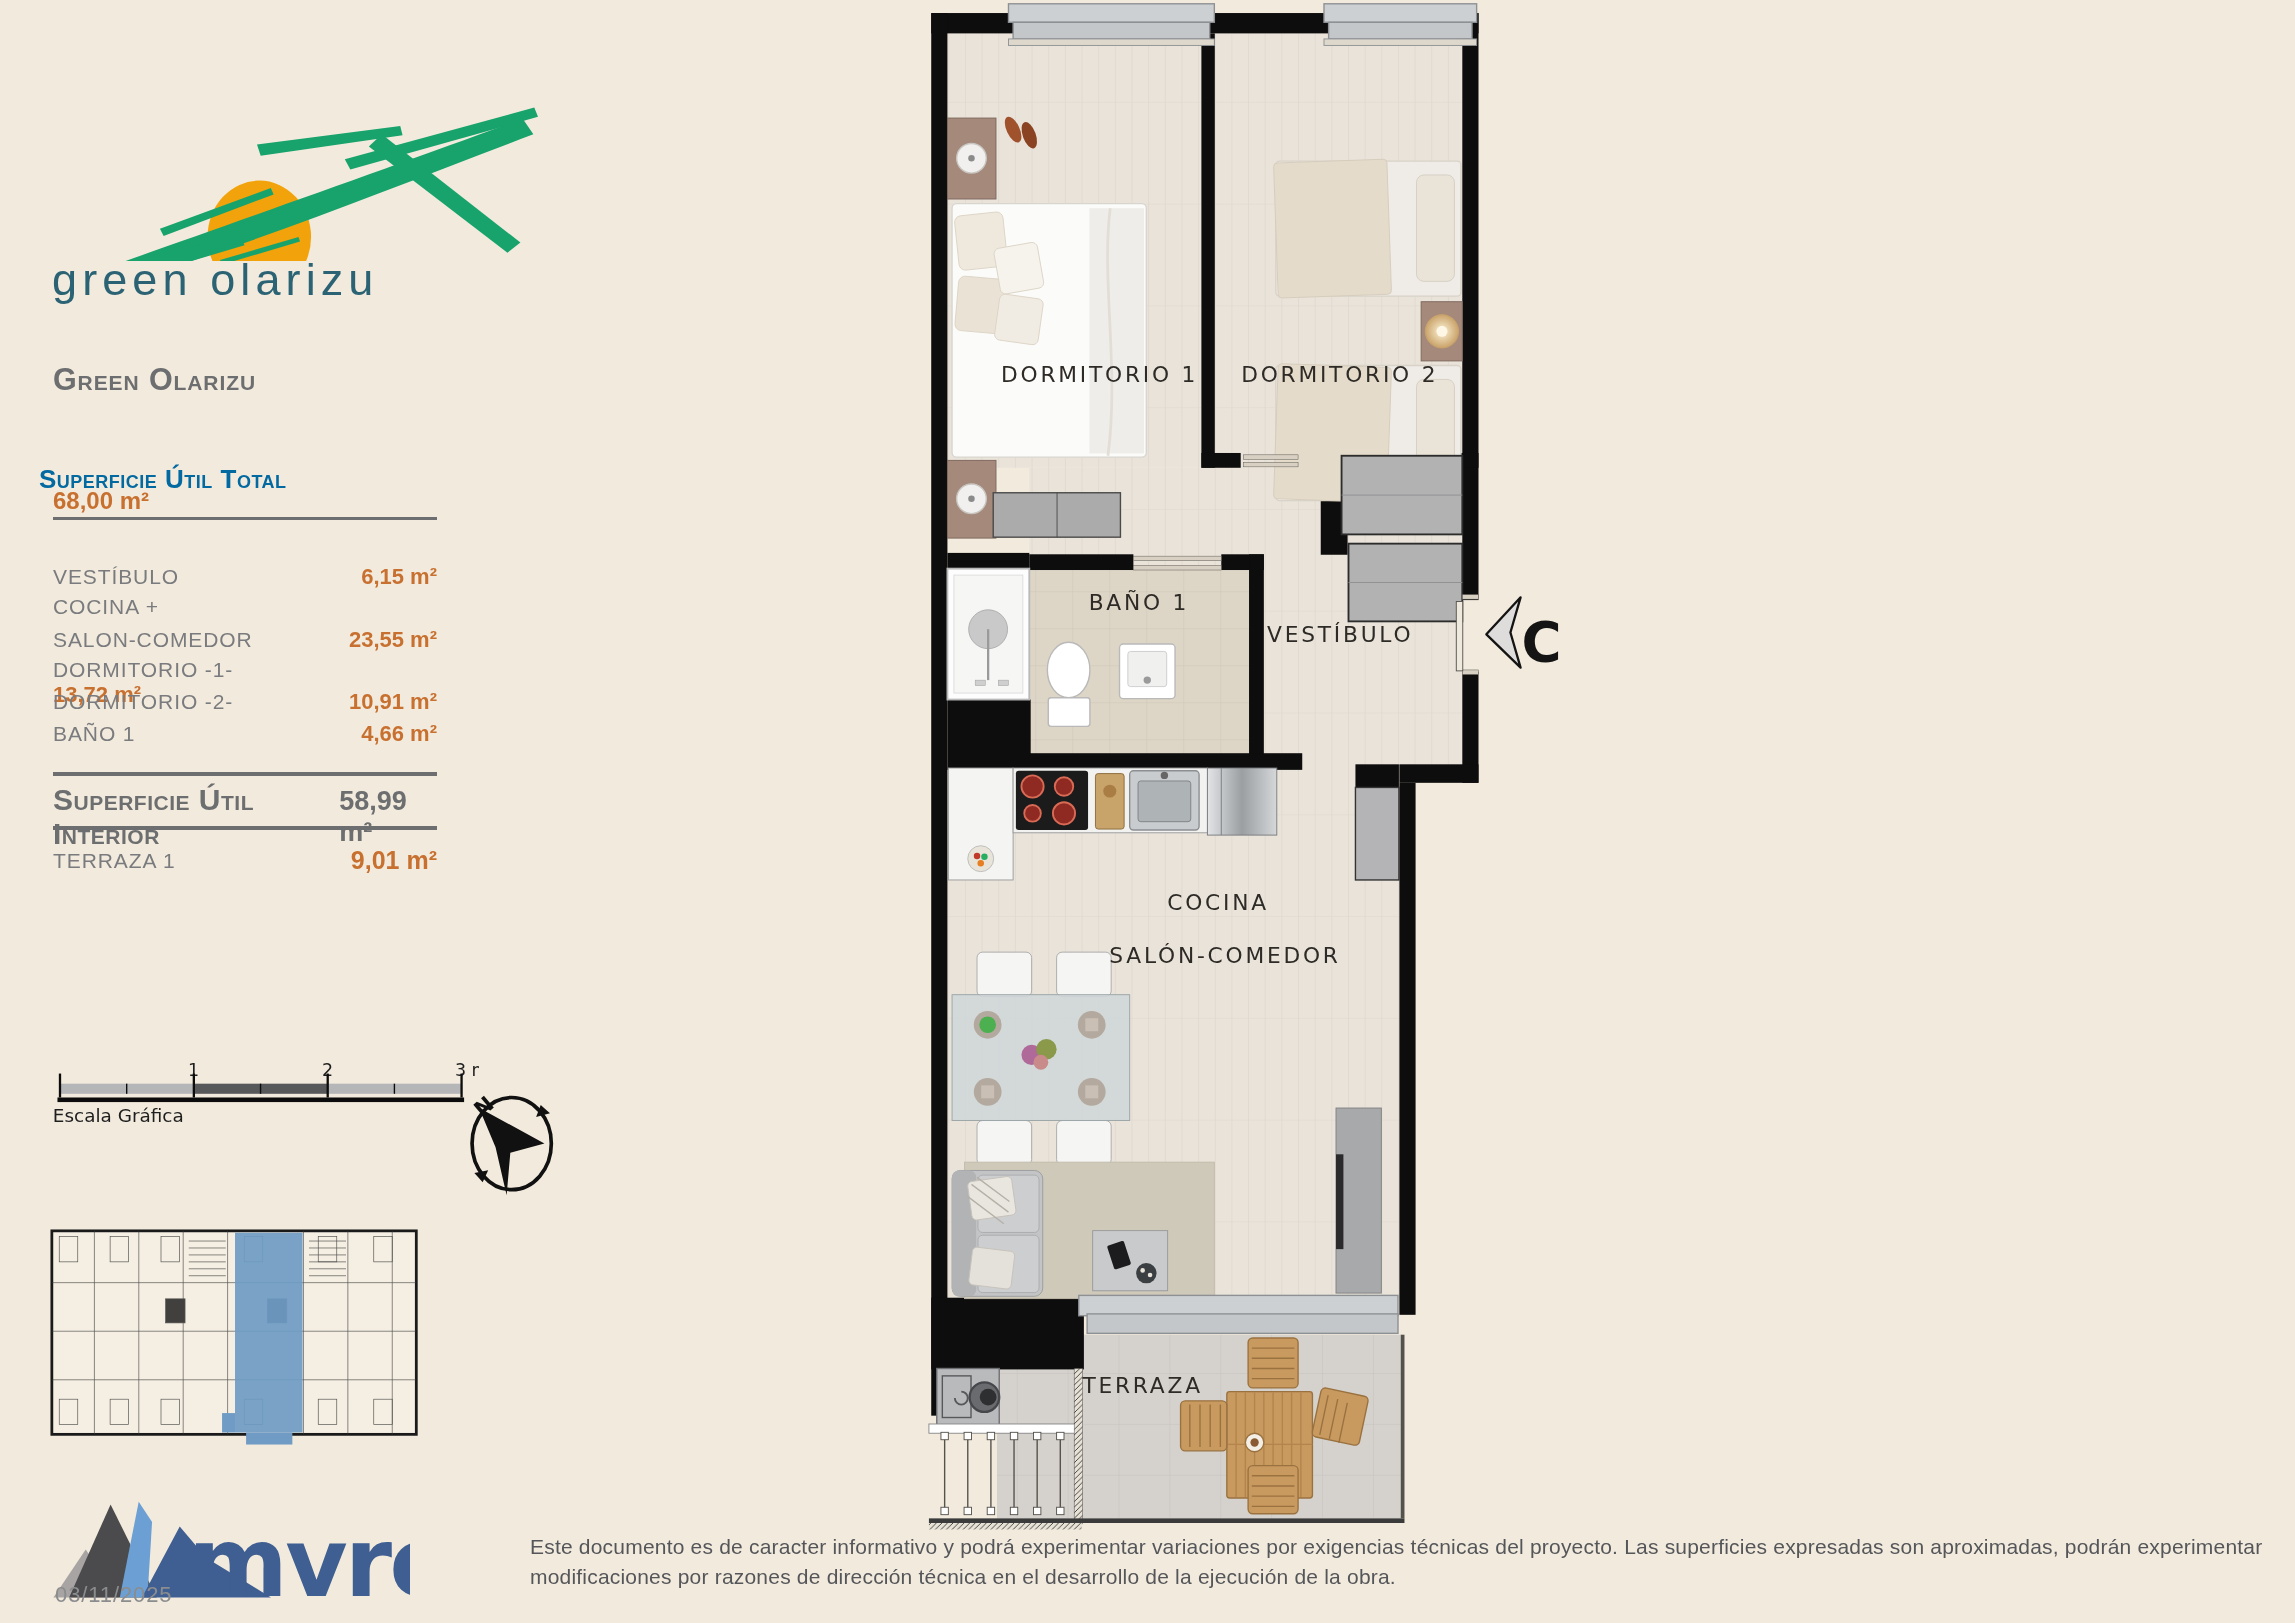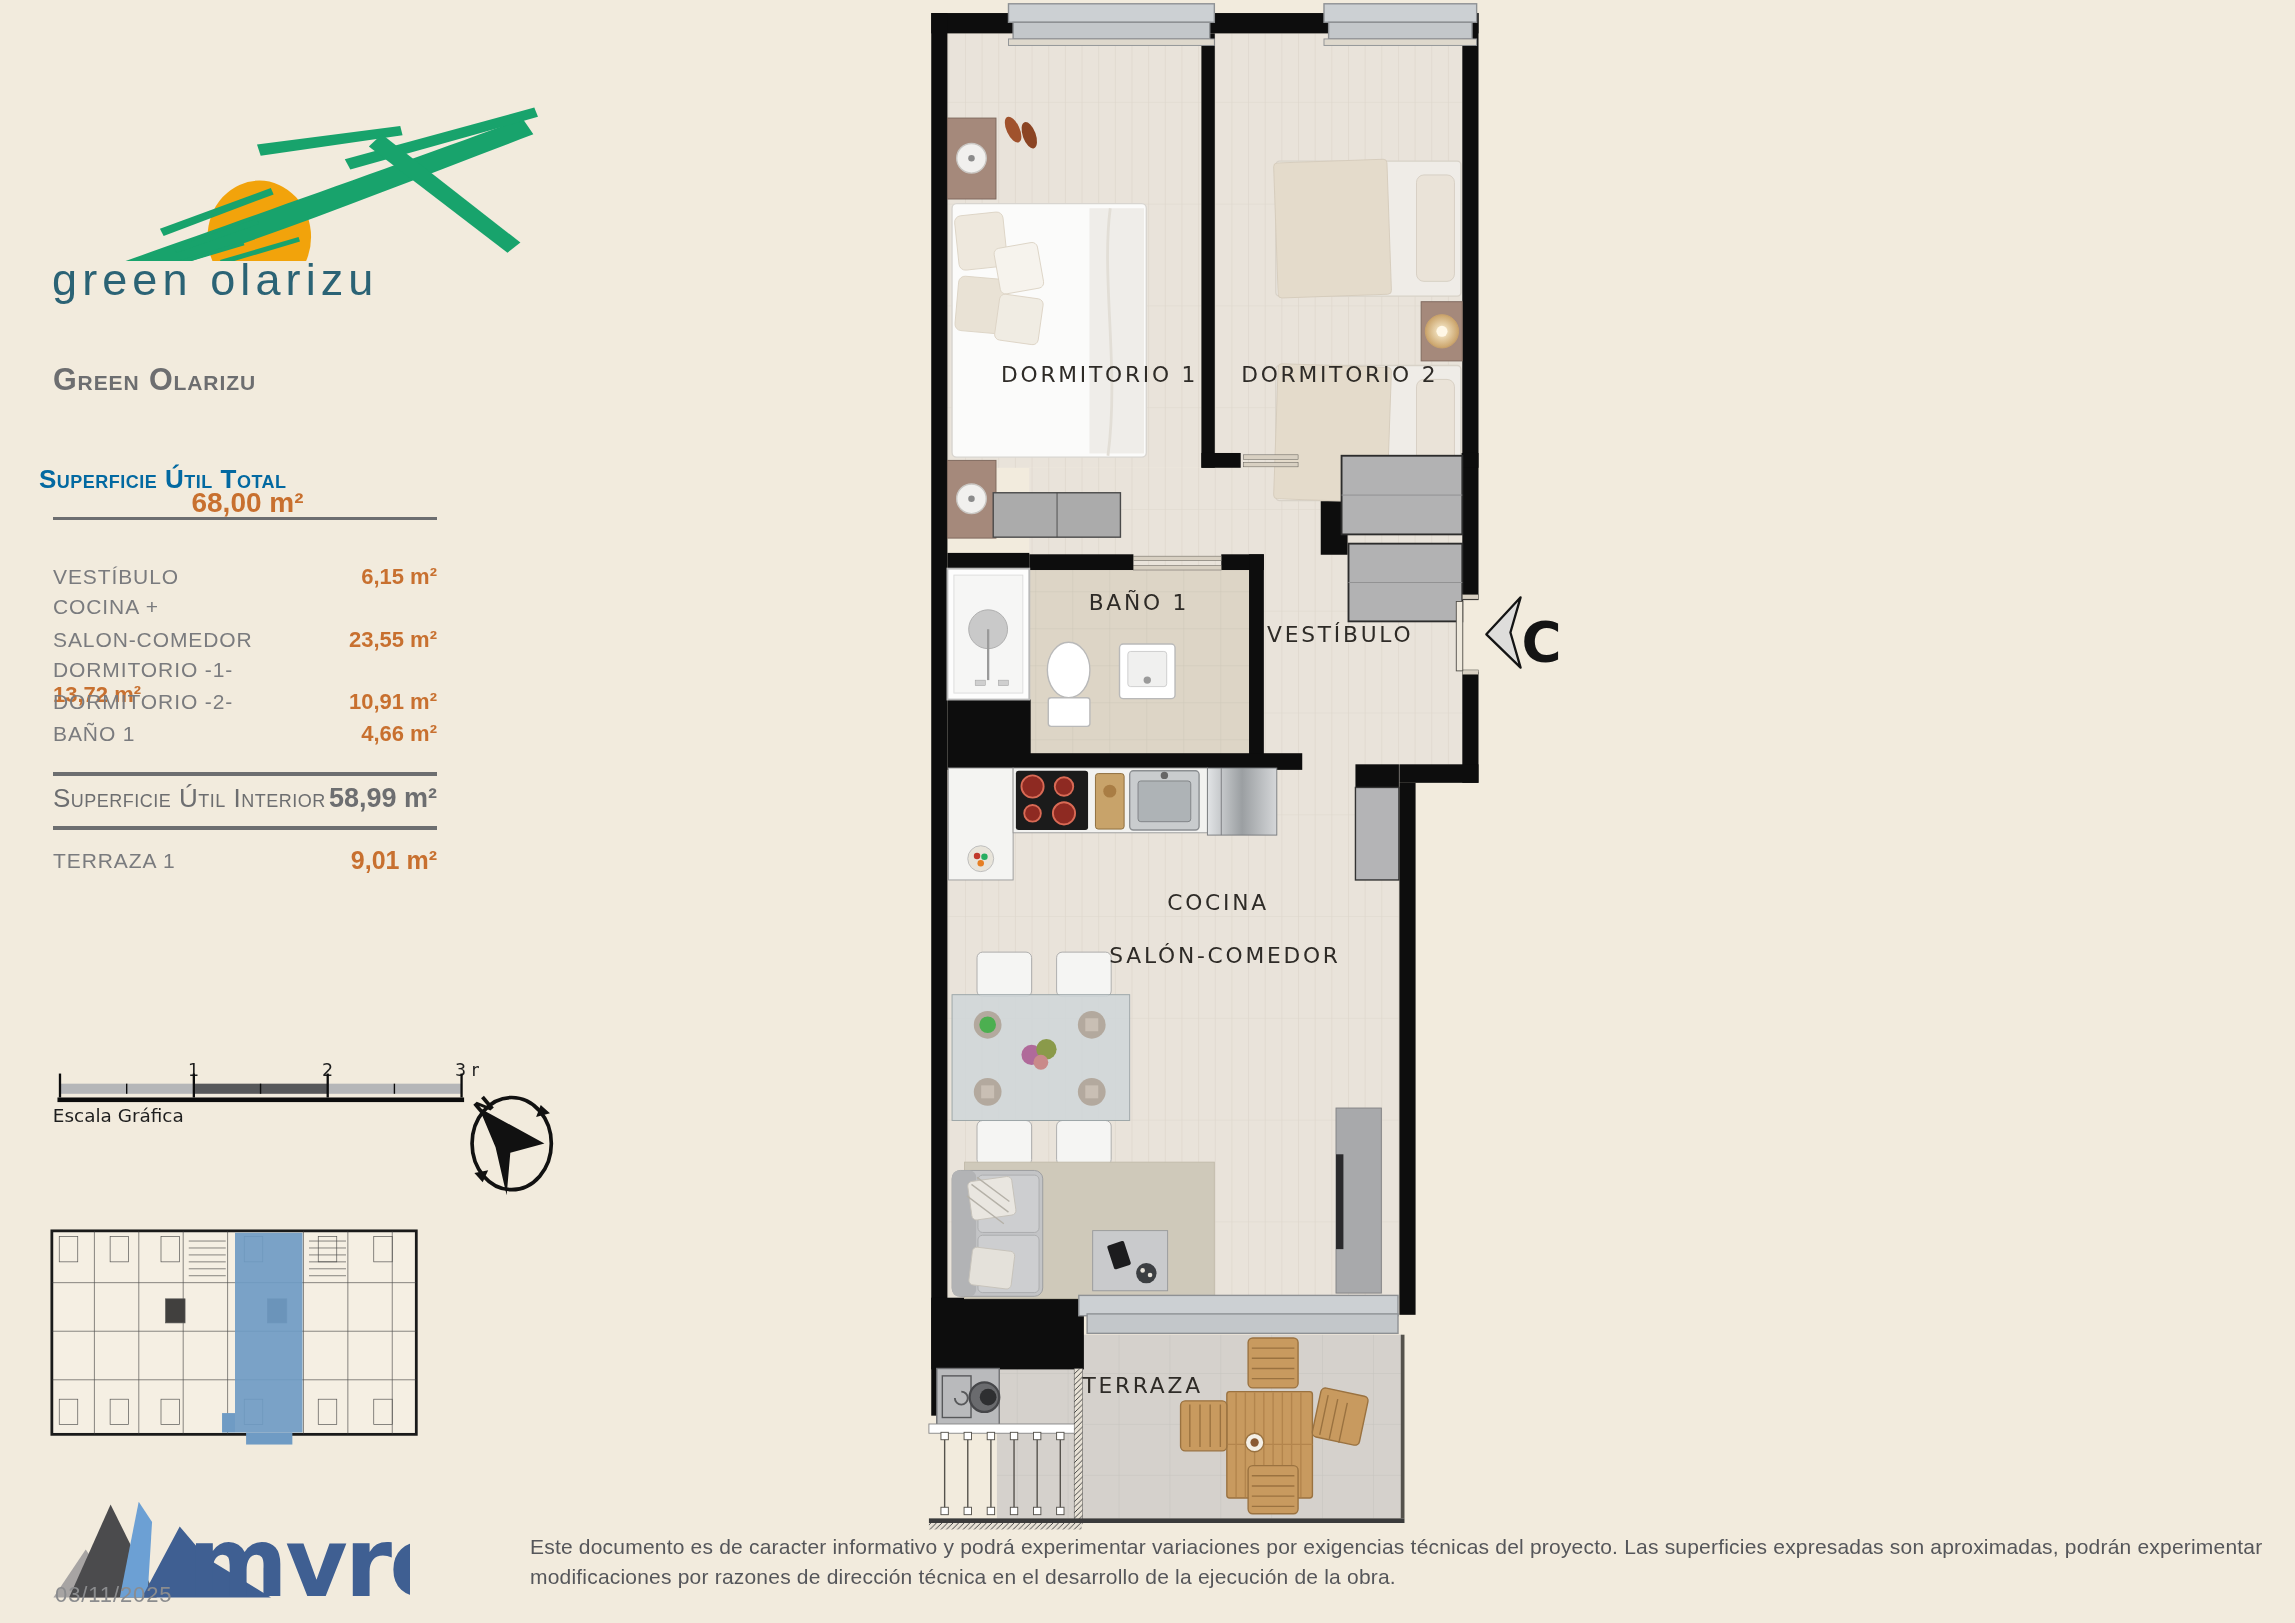--- a/index.html
+++ b/index.html
@@ -10,27 +10,27 @@
   .abs{position:absolute;}
   .sc{font-variant:small-caps;}
   .head1{left:53px;top:362px;width:389px;font-size:30.5px;font-weight:700;letter-spacing:0.9px;color:#6d6e70;}
   .head2{left:53px;top:402px;width:416px;color:#6d6e70;font-weight:700;}
   .head2 .lbl{font-size:35px;font-variant:small-caps;letter-spacing:0.9px;}
   .head2 .num{font-size:48px;color:#c8702f;line-height:0;}
   .head2 sup{font-size:24px;color:#c8702f;vertical-align:super;}
   .head2 .viv{margin-left:26px;}
   .head2 .let{font-size:48px;color:#c8702f;}
   .totlbl{left:39px;top:464px;width:389px;font-size:26px;font-weight:700;letter-spacing:0.5px;color:#0369a1;}
-  .totval{left:53px;top:487px;width:389px;text-align:center;font-size:28px;font-weight:700;color:#c8702f;}
+  .totval{left:53px;top:487px;width:389px;text-align:left;font-size:24px;font-weight:700;color:#c8702f;}
   .rule{left:53px;width:384px;height:2.8px;background:#6d6e70;}
   .roomrow{left:53px;width:384px;height:31px;display:flex;justify-content:space-between;align-items:baseline;}
   .roomrow .rl{font-size:21px;color:#7a7b7e;letter-spacing:0.9px;}
   .roomrow .rv{font-size:22px;font-weight:700;color:#c8702f;}
   .introw{left:53px;top:783px;width:384px;display:flex;justify-content:space-between;align-items:baseline;}
-  .introw .il{font-size:26px;font-weight:400;letter-spacing:0.5px;color:#6d6e70;}
+  .introw .il{font-size:30px;font-weight:700;letter-spacing:0.5px;color:#6d6e70;}
   .introw .iv{font-size:27px;font-weight:700;color:#6d6e70;}
   .terrow{left:53px;top:846px;width:384px;display:flex;justify-content:space-between;align-items:center;}
   .terrow .tl{font-size:21px;color:#7a7b7e;letter-spacing:0.9px;}
   .terrow .tv{font-size:25px;font-weight:700;color:#c8702f;margin-left:47px;}
   .logotext{left:52px;top:254px;width:453px;font-size:45px;font-weight:400;letter-spacing:5.1px;color:#2b6375;}
   .datetxt{left:55px;top:1582px;font-size:22px;color:#8b8c8e;letter-spacing:0.9px;}
   .disclaimer{left:530px;top:1532px;width:1744px;font-size:21px;line-height:1.45;color:#55565a;letter-spacing:0.2px;}
   svg text{font-family:"DejaVu Sans",sans-serif;}
   .plan-label{font-size:47px;letter-spacing:6px;fill:#2e2b27;}
   .tick-num{font-size:38px;fill:#1e1e1e;}

